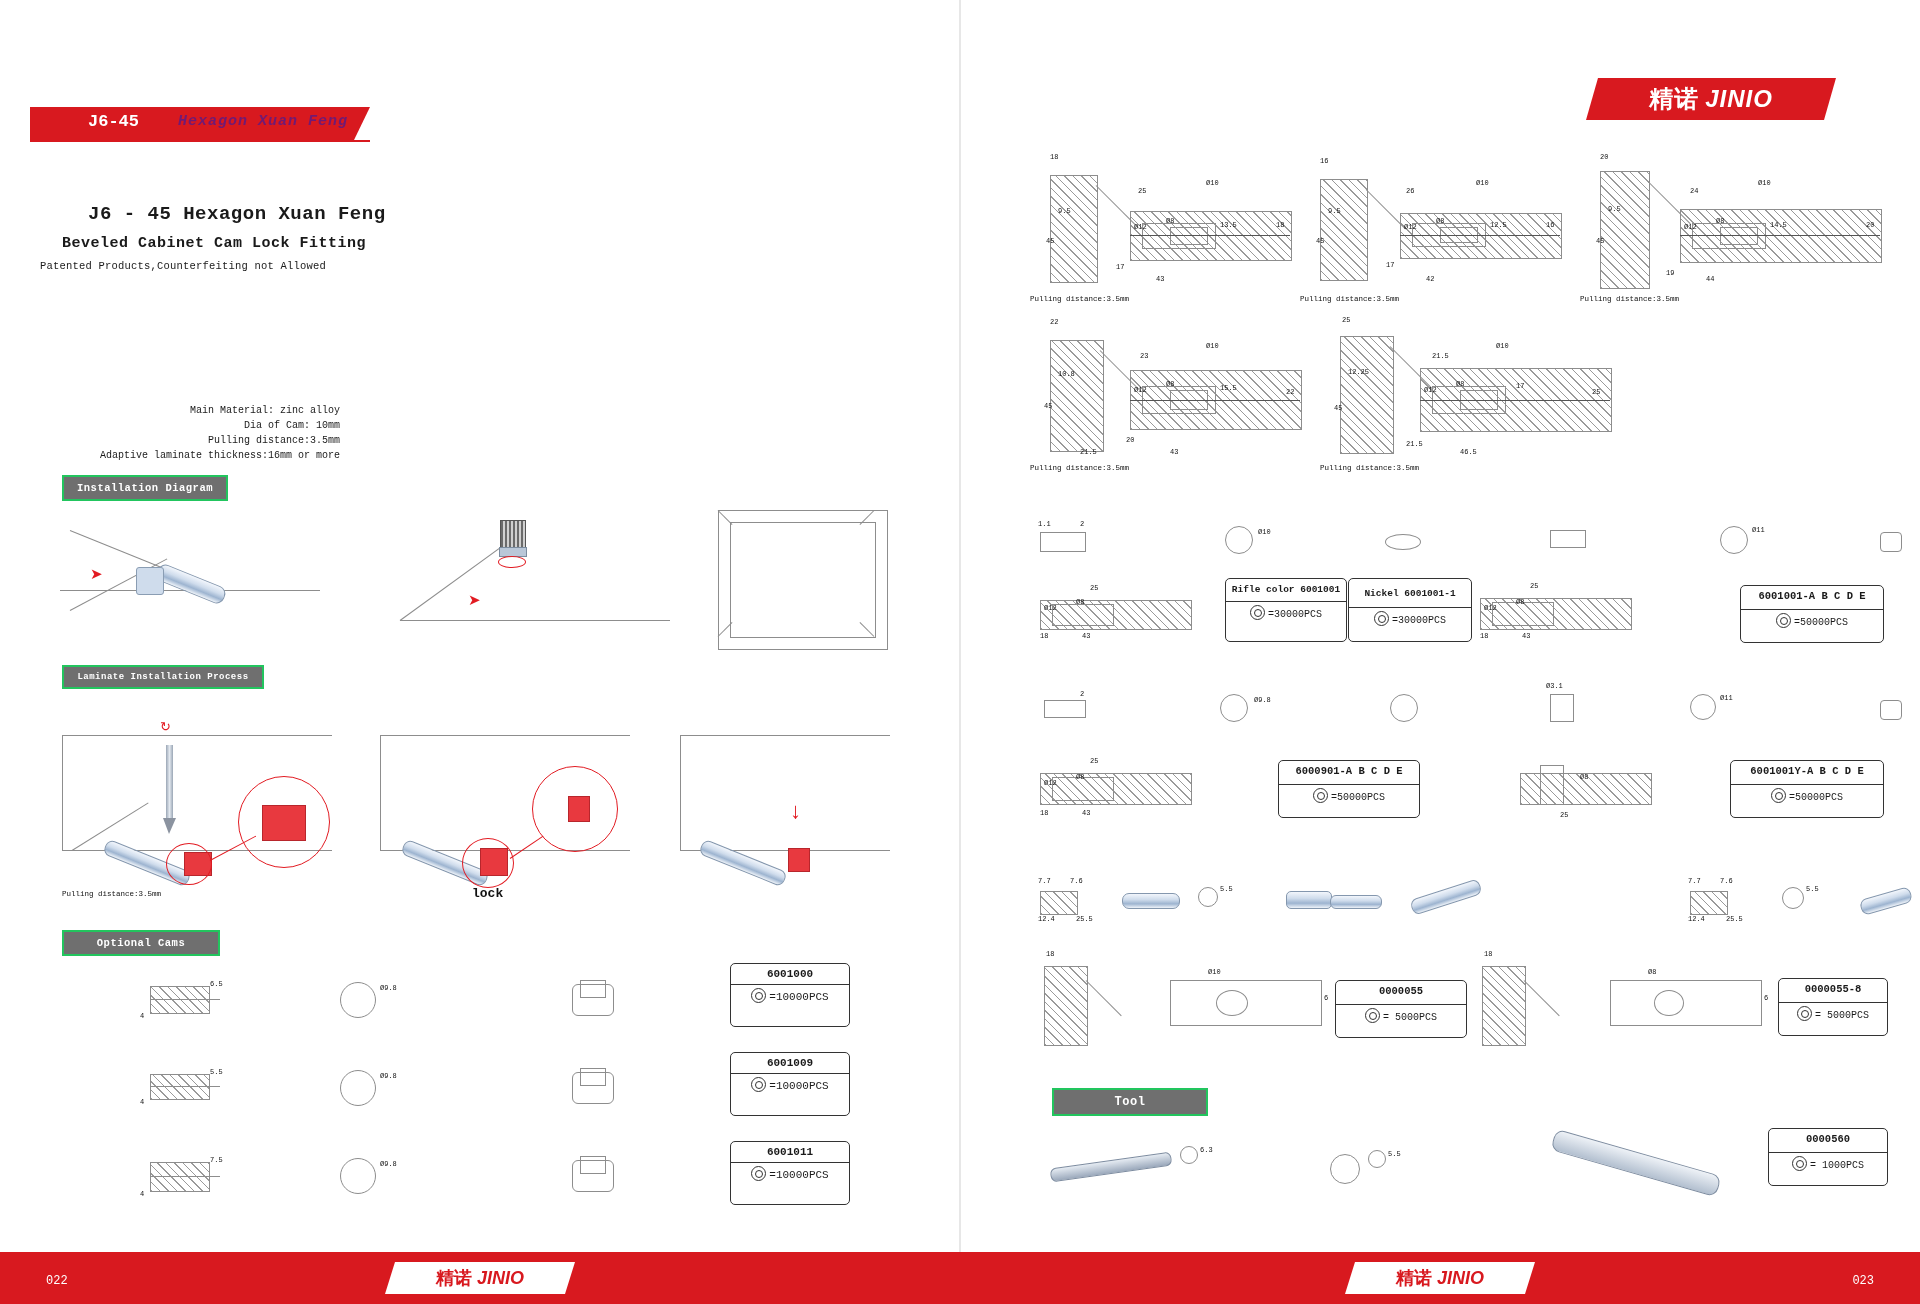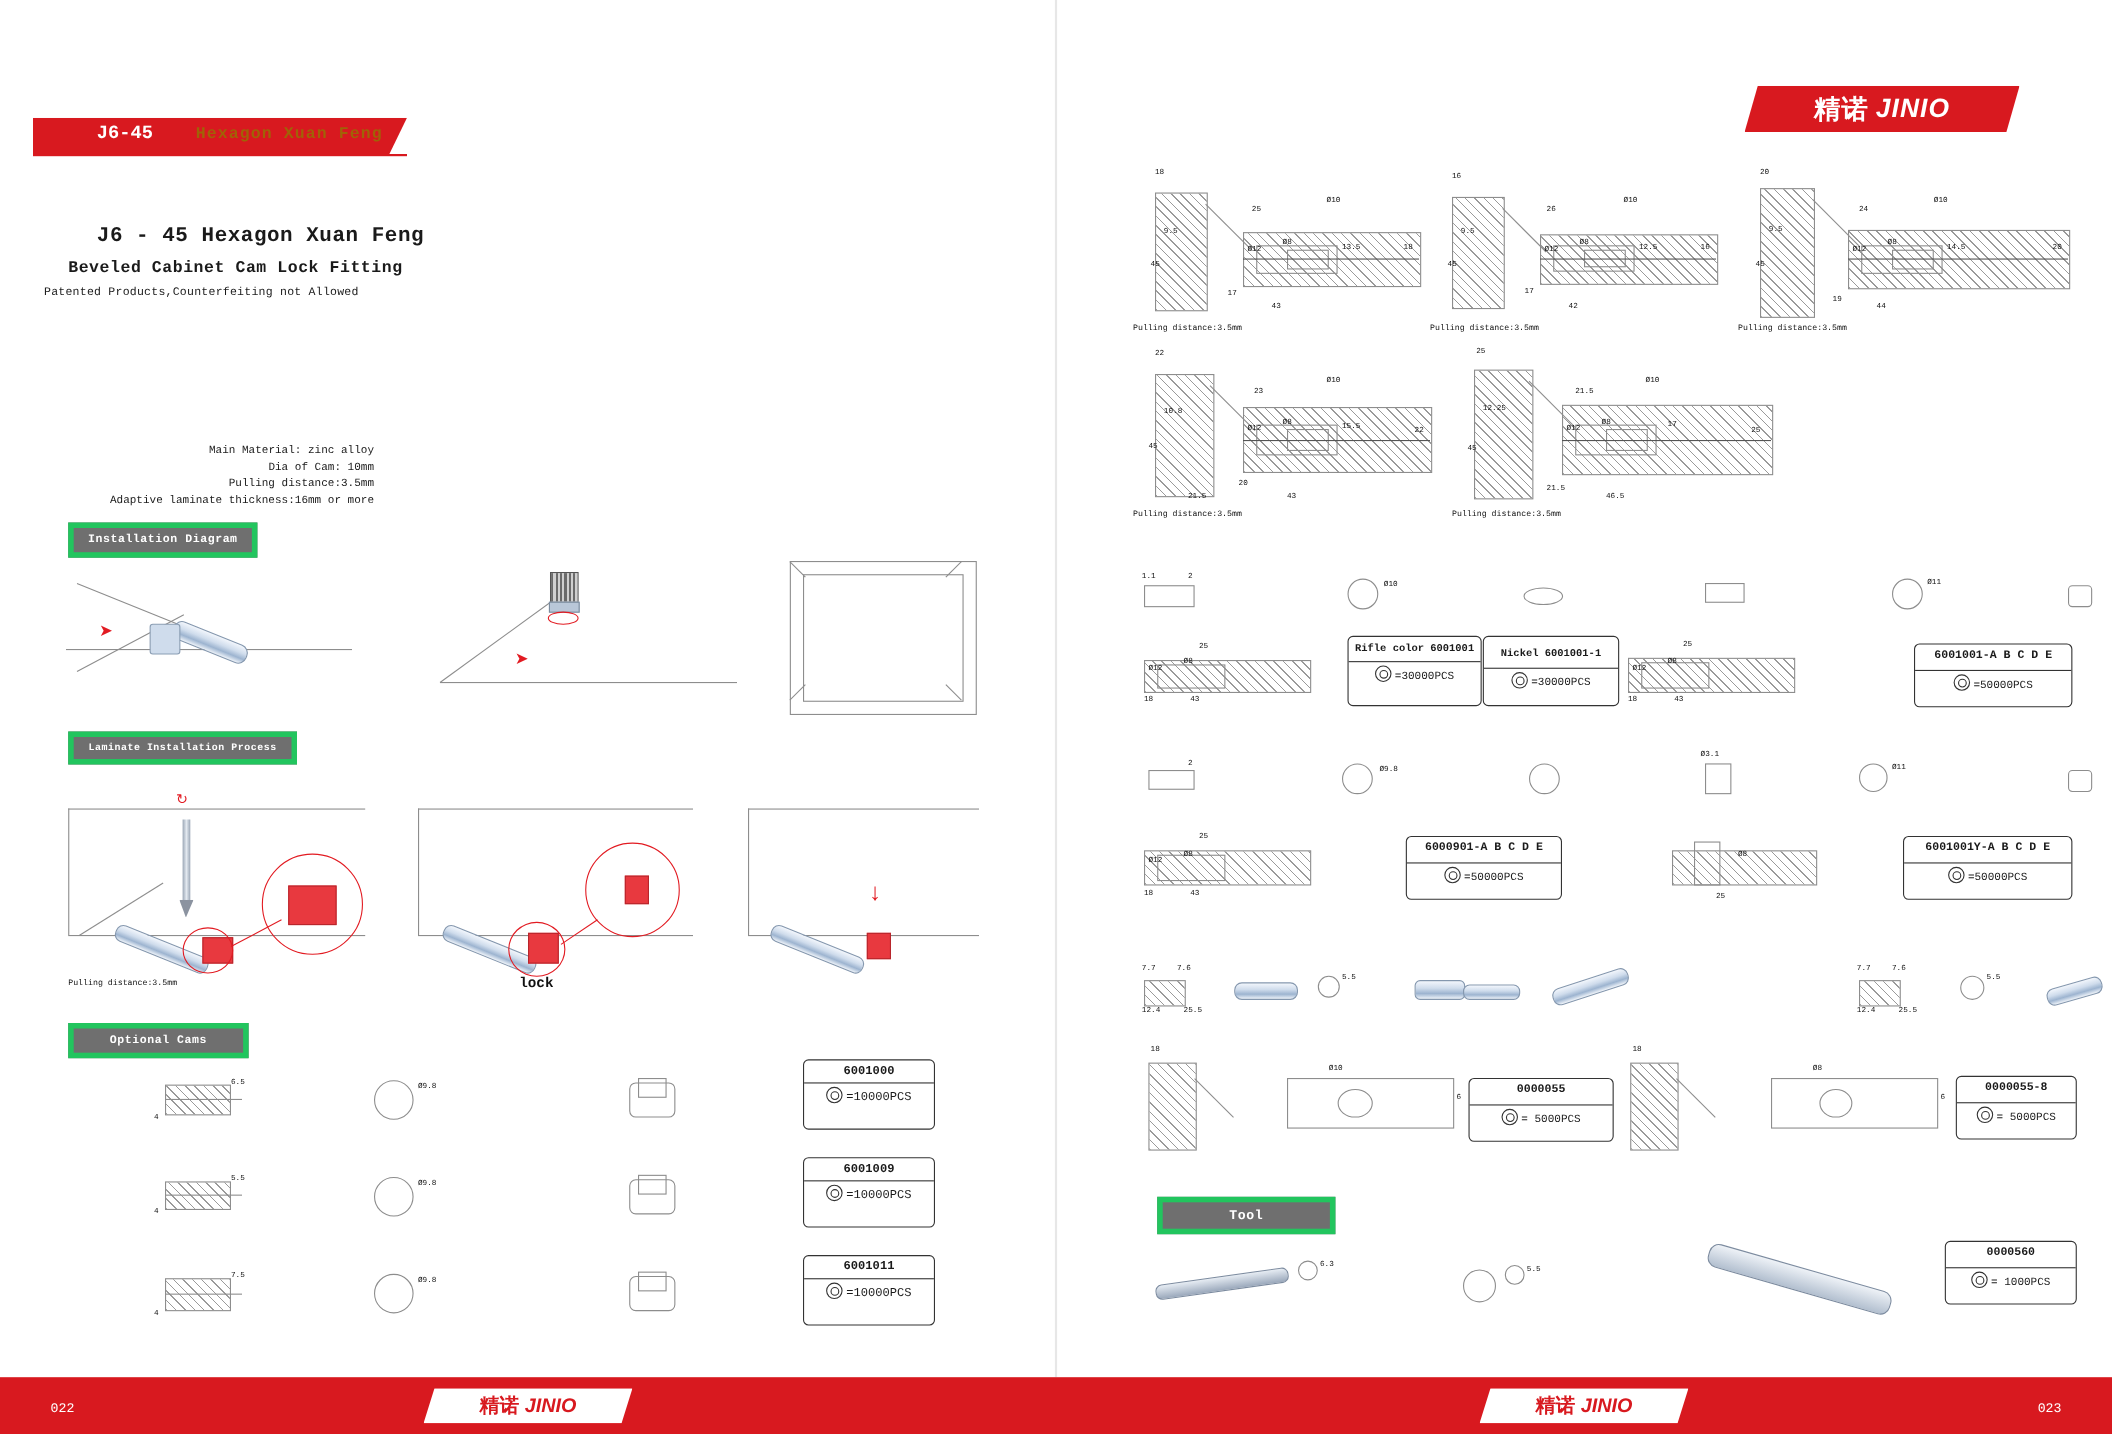--- a/index.html
+++ b/index.html
@@ -32,22 +32,22 @@
   
   .hdr-bar{
     left:30px;top:107px;width:340px;height:33px;background:#d8191f;
     clip-path:polygon(0 0,340px 0,324px 33px,0 33px);
   }
   .hdr-code{
     left:88px;top:112px;color:#fff;font-size:17px;font-weight:bold;
     font-family:"Liberation Mono",monospace;
   }
   .hdr-name{
-    left:178px;top:113px;color:#a16207;font-size:15px;font-weight:bold;
-    font-family:"Liberation Mono",monospace;letter-spacing:1px;
+    left:178px;top:113px;color:#701a75;font-size:15px;font-weight:bold;
+    font-family:"Liberation Mono",monospace;letter-spacing:1px;font-style:italic;
   }
   .hdr-rule{left:30px;top:140px;width:340px;height:2px;background:#d8191f;}
 
   .title1{left:88px;top:203px;font-size:19px;font-weight:bold;font-family:"Liberation Mono",monospace;letter-spacing:.5px;}
   .title2{left:62px;top:235px;font-size:15px;font-weight:bold;font-family:"Liberation Mono",monospace;letter-spacing:.5px;}
   .title3{left:40px;top:260px;font-size:10.5px;font-family:"Liberation Mono",monospace;letter-spacing:.2px;}
 
   .specs{left:0px;top:383px;width:340px;text-align:right;font-size:10px;line-height:15px;font-family:"Liberation Mono",monospace;margin-top:20px;}
 
   
@@ -69,21 +69,21 @@
   .disc{
     background:radial-gradient(ellipse at 35% 30%,#8e8e90 0%,#5d5d60 55%,#3b3b3e 100%);
     border-radius:50%;
   }
 
   
   .tab{
     background:#6f6f6f;color:#fff;font-size:10.5px;font-weight:bold;
     font-family:"Liberation Mono",monospace;
     display:flex;align-items:center;justify-content:center;letter-spacing:.5px;
-    border:5px solid #22c55e;
+    border:2px solid #22c55e;
   }
 
   
   .ln{background:#8d8d8d;position:absolute;}
   .box-o{position:absolute;border:1px solid #8d8d8d;}
   .hatch{
     background-image:repeating-linear-gradient(45deg,#9a9a9a 0 1px,transparent 1px 6px);
   }
   .dim{font-size:7px;font-family:"Liberation Mono",monospace;color:#111;position:absolute;}
   .note{font-size:7.5px;font-family:"Liberation Mono",monospace;color:#111;position:absolute;}

